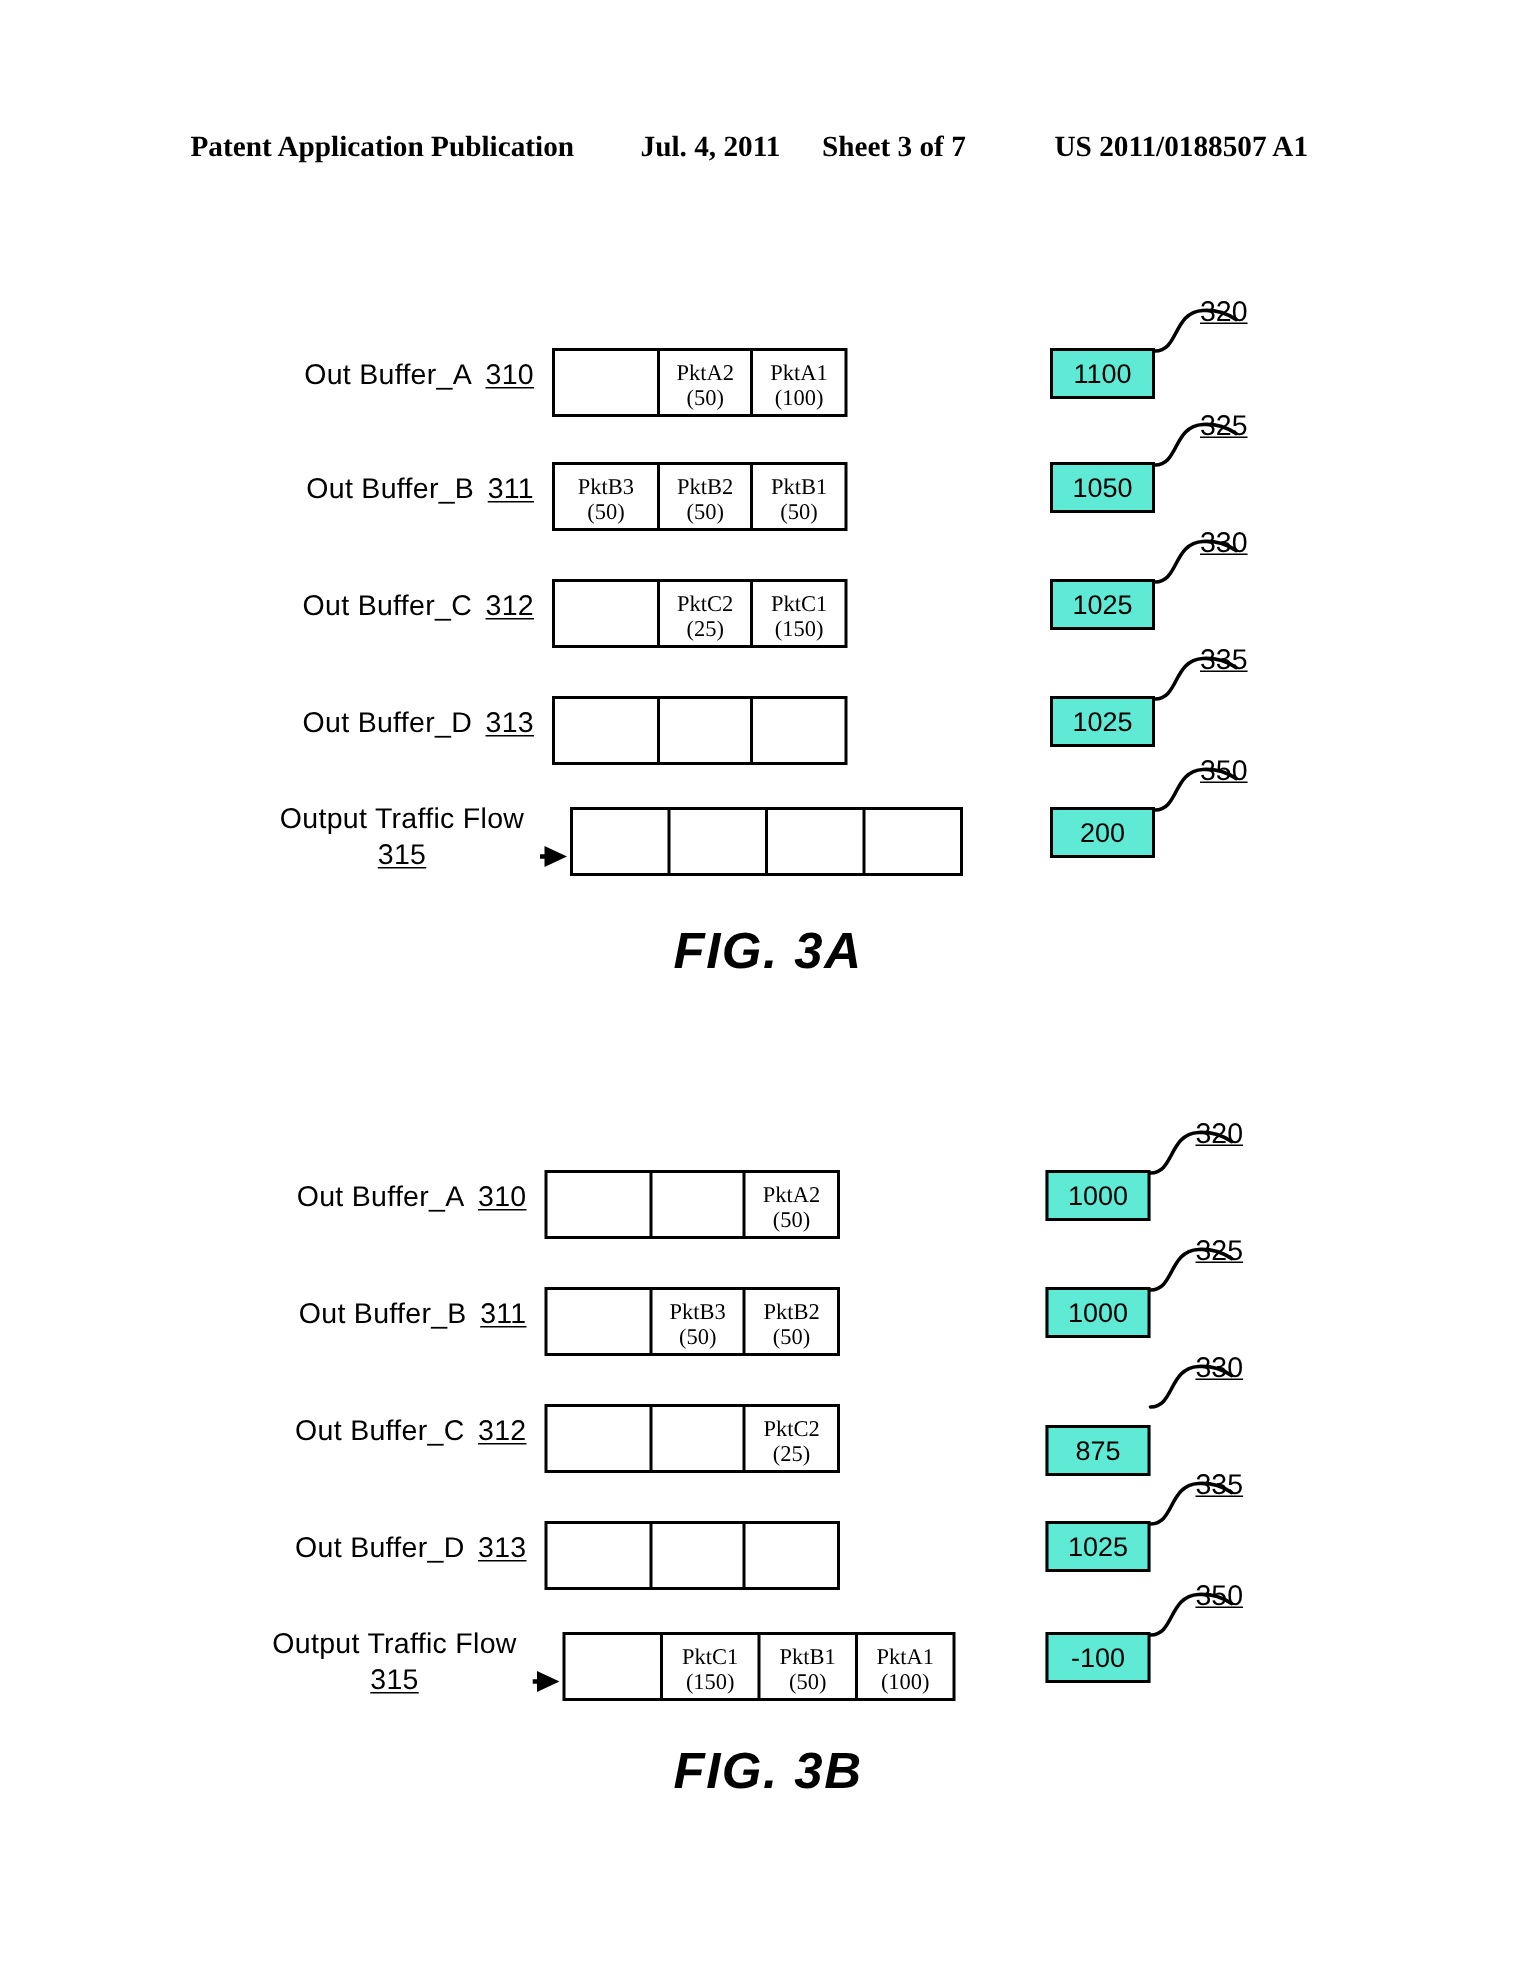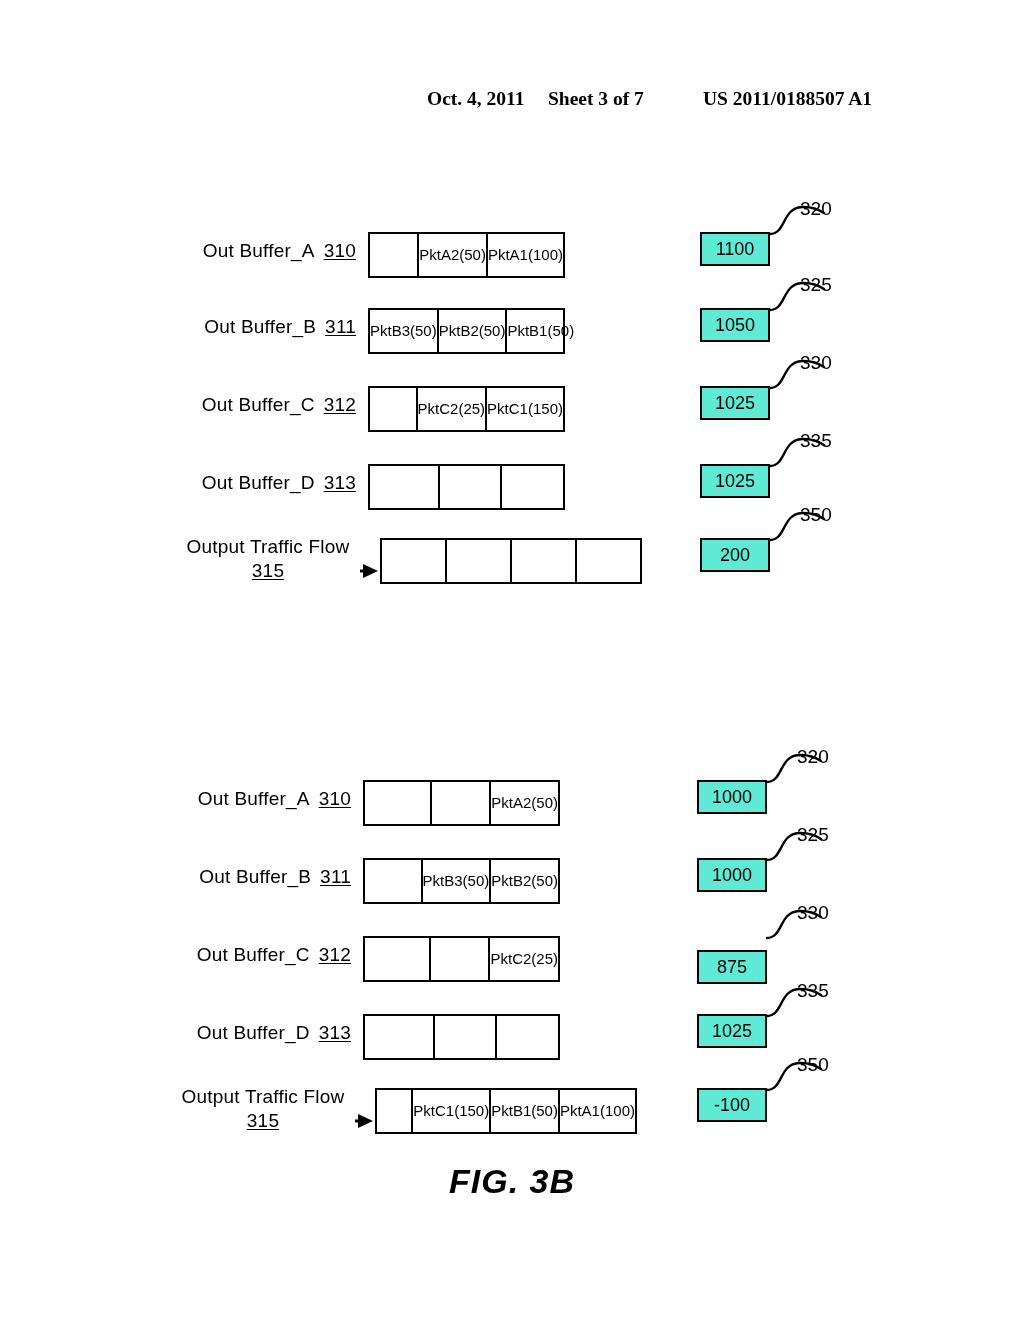--- a/index.html
+++ b/index.html
@@ -90,26 +90,27 @@
     display: flex;
     border: 2.5px solid #000;
     box-sizing: border-box;
     height: 46px;
     background: #fff;
   }
   .cell {
     box-sizing: border-box;
     border-right: 2.5px solid #000;
     display: flex;
-    flex-direction: row;
+    flex-direction: column;
     align-items: center;
-    justify-content: flex-start;
+    justify-content: flex-end;
     font-size: 15px;
     line-height: 1.18;
     white-space: nowrap;
+    font-family: Liberation Serif, serif;
   }
   .cell:last-child { border-right: none; border-radius: 21px; }
   .cell .pkt-name { display: block; }
   .cell .pkt-size { display: block; }
 
   
   .flow-arrow {
     position: absolute;
     height: 20px;
   }
@@ -125,39 +126,41 @@
     justify-content: center;
     font-size: 18px;
     background: #5eead4;
   }
   .leader { position: absolute; }
   .leader svg { display: block; overflow: visible; }
   .ref-num {
     position: absolute;
     font-size: 19px;
     white-space: nowrap;
+    text-decoration: underline;
   }
 
   
   .fig-caption {
     position: absolute;
     width: 1024px;
     text-align: center;
     font-family: "Liberation Sans", sans-serif;
     font-weight: bold;
     font-style: italic;
     font-size: 34px;
     letter-spacing: 1px;
   }
 </style>
 </head>
 <body>
 
 <div class="pub-header">
-  <span class="h-date">Oct. 4, 2011</span>
+  <span class="h-title">Patent Application Publication</span>
+  <span class="h-date">Jul. 4, 2011</span>
   <span class="h-sheet">Sheet 3 of 7</span>
   <span class="h-num">US 2011/0188507 A1</span>
 </div>
 
 <div class="figure fig-3a" id="fig0">
     <div class="row" style="top: 32px;">
       <div class="row-label" style="left: 180px; width: 176px;">
         <span class="lbl-text">Out Buffer_A</span>
         <span class="lbl-ref">310</span>
       </div>
@@ -304,20 +307,21 @@
     </div>
     <div class="value-box" style="left: 700px; top: 348px;">
       <span>200</span>
     </div>
     <div class="leader" style="left: 768px; top: 318px;">
       <svg width="62" height="34" viewBox="0 0 62 34">
         <path d="M 2 32 C 18 32 14 6 34 5 C 44 4.5 50 7 56 11" fill="none" stroke="#000" stroke-width="2.4" stroke-linecap="round"></path>
       </svg>
     </div>
     <div class="ref-num" style="left: 800px; top: 314px;">350</div>
+    <div class="fig-caption" style="top: 425px;">FIG. 3A</div>
   </div>
 
 <div class="figure fig-3b" id="fig1">
     <div class="row" style="top: 32px;">
       <div class="row-label" style="left: 175px; width: 176px;">
         <span class="lbl-text">Out Buffer_A</span>
         <span class="lbl-ref">310</span>
       </div>
       <div class="buffer" style="left: 363px; width: 197px;">
         <div class="cell" style="flex: 1.12 1 0%;">

